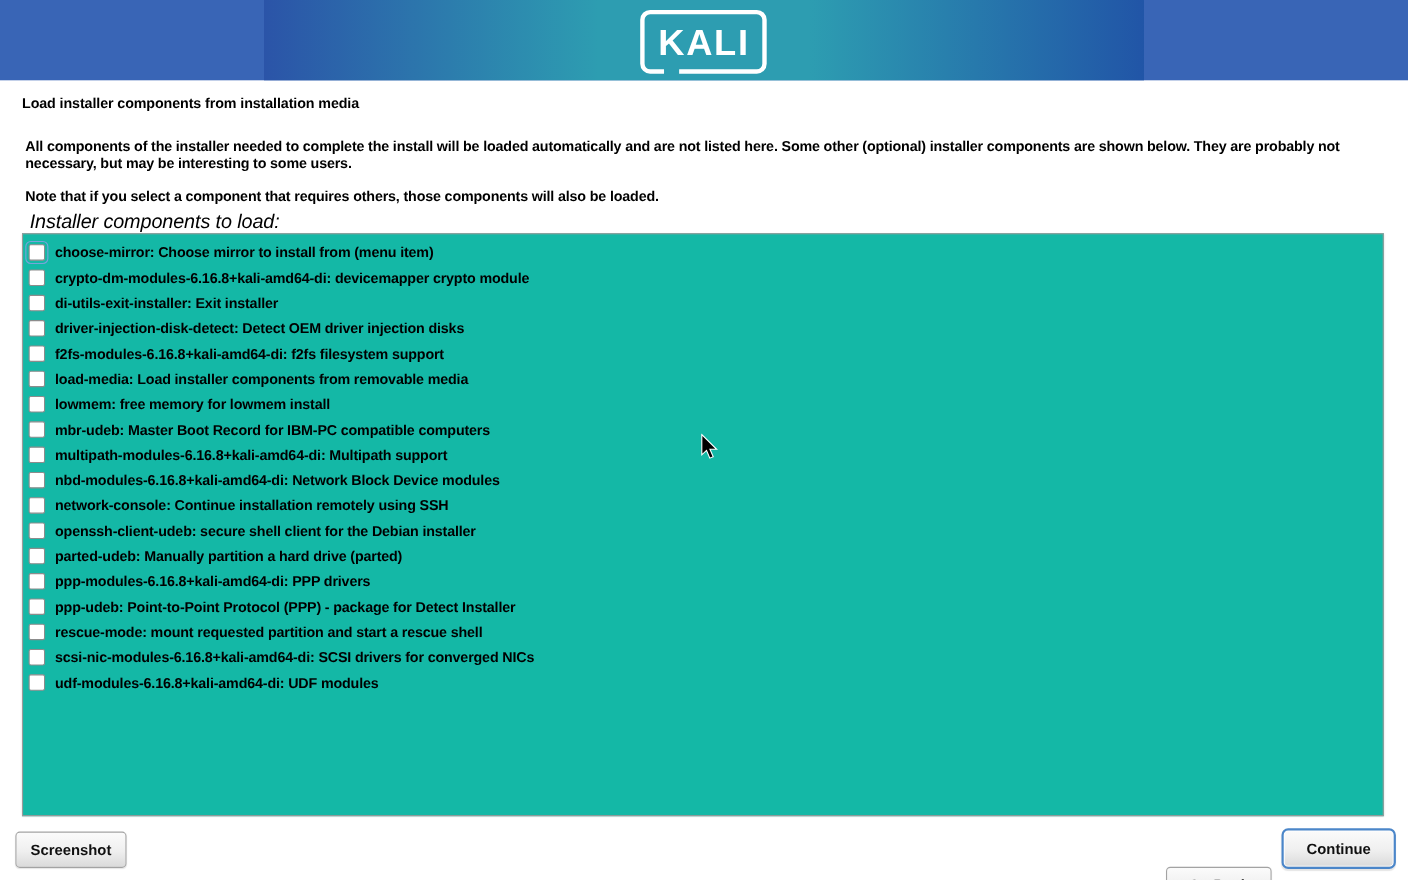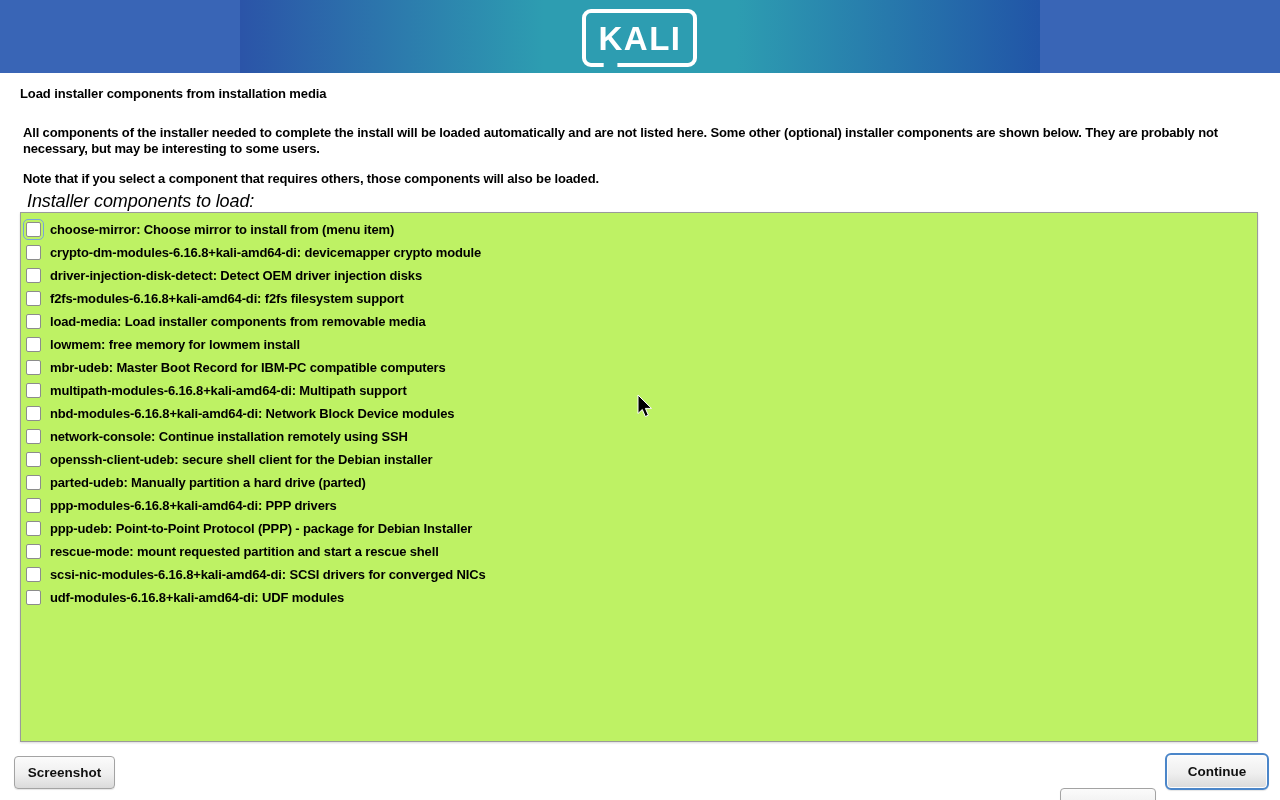--- a/index.html
+++ b/index.html
@@ -13,21 +13,21 @@
     background:linear-gradient(90deg,#2b54a8 0%,#2d9db1 38%,#2d9db1 62%,#2155a7 100%);}
   #kali-logo{position:absolute;left:580px;top:7px;}
   
   .page-title{position:absolute;left:20px;top:86px;font-size:13px;font-weight:bold;letter-spacing:-0.1px;}
   .intro-text{position:absolute;left:23px;top:125px;width:1212px;font-size:13px;font-weight:bold;line-height:15.5px;letter-spacing:-0.15px;}
   .note-text{position:absolute;left:23px;top:171px;width:1212px;font-size:13px;font-weight:bold;letter-spacing:-0.15px;}
   .list-label{position:absolute;left:27px;top:191px;font-size:18px;font-style:italic;letter-spacing:-0.1px;}
   
   #component-list{
     position:absolute;left:20px;top:212px;width:1236px;height:523px;
-    border:1px solid #9a9a9a;background:#bef264;padding-top:5px;box-sizing:content-box;
+    border:1px solid #9a9a9a;background:#14b8a6;padding-top:5px;box-sizing:content-box;
     box-shadow:0 1px 2px rgba(0,0,0,0.15);
   }
   .component-row{height:23px;display:flex;align-items:center;padding-left:5px;}
   .checkbox{
     width:13px;height:13px;border:1px solid #8c8c8c;border-radius:2px;background:#fff;
     margin-right:9px;flex:0 0 auto;
   }
   .checkbox.focused{outline:1px solid #79a4d9;outline-offset:2px;}
   .component-label{font-size:13px;font-weight:bold;letter-spacing:-0.15px;white-space:nowrap;}
   
@@ -70,20 +70,24 @@
       <div class="component-row">
         <div class="checkbox focused"></div>
         <span class="component-label">choose-mirror: Choose mirror to install from (menu item)</span>
       </div>
       <div class="component-row">
         <div class="checkbox"></div>
         <span class="component-label">crypto-dm-modules-6.16.8+kali-amd64-di: devicemapper crypto module</span>
       </div>
       <div class="component-row">
         <div class="checkbox"></div>
+        <span class="component-label">di-utils-exit-installer: Exit installer</span>
+      </div>
+      <div class="component-row">
+        <div class="checkbox"></div>
         <span class="component-label">driver-injection-disk-detect: Detect OEM driver injection disks</span>
       </div>
       <div class="component-row">
         <div class="checkbox"></div>
         <span class="component-label">f2fs-modules-6.16.8+kali-amd64-di: f2fs filesystem support</span>
       </div>
       <div class="component-row">
         <div class="checkbox"></div>
         <span class="component-label">load-media: Load installer components from removable media</span>
       </div>
@@ -114,21 +118,21 @@
       <div class="component-row">
         <div class="checkbox"></div>
         <span class="component-label">parted-udeb: Manually partition a hard drive (parted)</span>
       </div>
       <div class="component-row">
         <div class="checkbox"></div>
         <span class="component-label">ppp-modules-6.16.8+kali-amd64-di: PPP drivers</span>
       </div>
       <div class="component-row">
         <div class="checkbox"></div>
-        <span class="component-label">ppp-udeb: Point-to-Point Protocol (PPP) - package for Debian Installer</span>
+        <span class="component-label">ppp-udeb: Point-to-Point Protocol (PPP) - package for Detect Installer</span>
       </div>
       <div class="component-row">
         <div class="checkbox"></div>
         <span class="component-label">rescue-mode: mount requested partition and start a rescue shell</span>
       </div>
       <div class="component-row">
         <div class="checkbox"></div>
         <span class="component-label">scsi-nic-modules-6.16.8+kali-amd64-di: SCSI drivers for converged NICs</span>
       </div>
       <div class="component-row">

